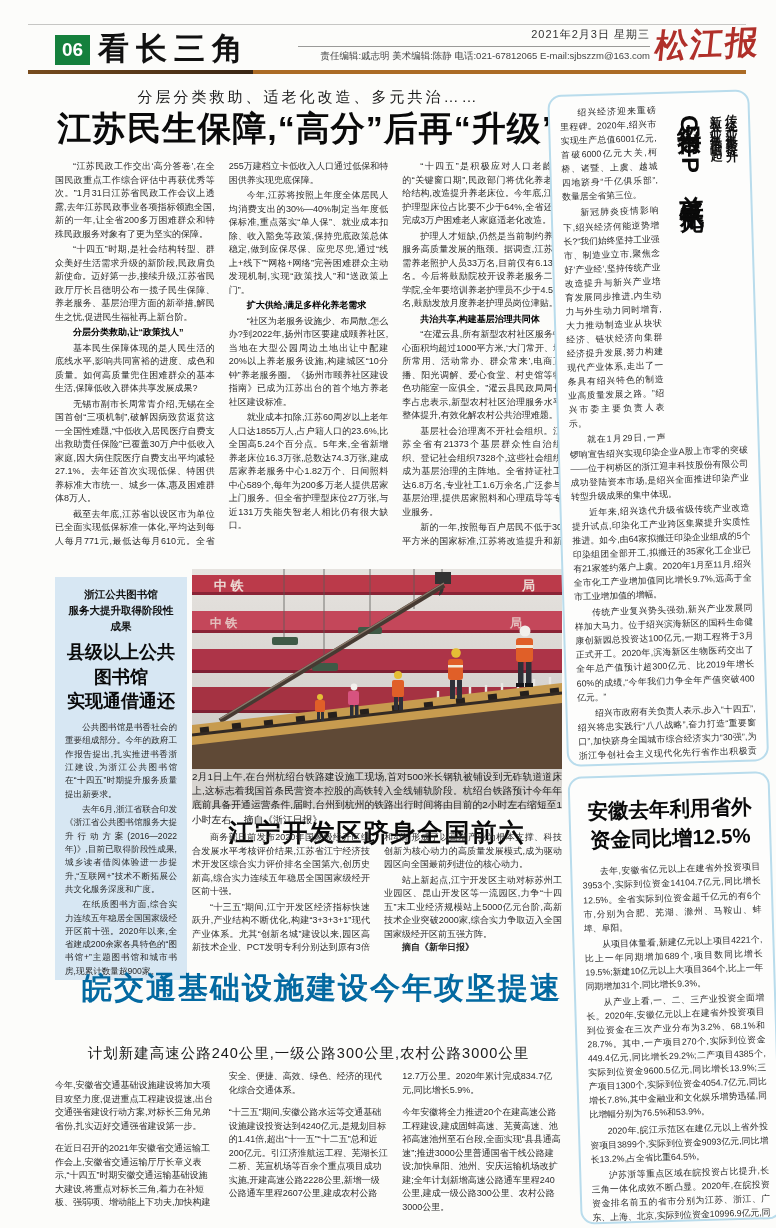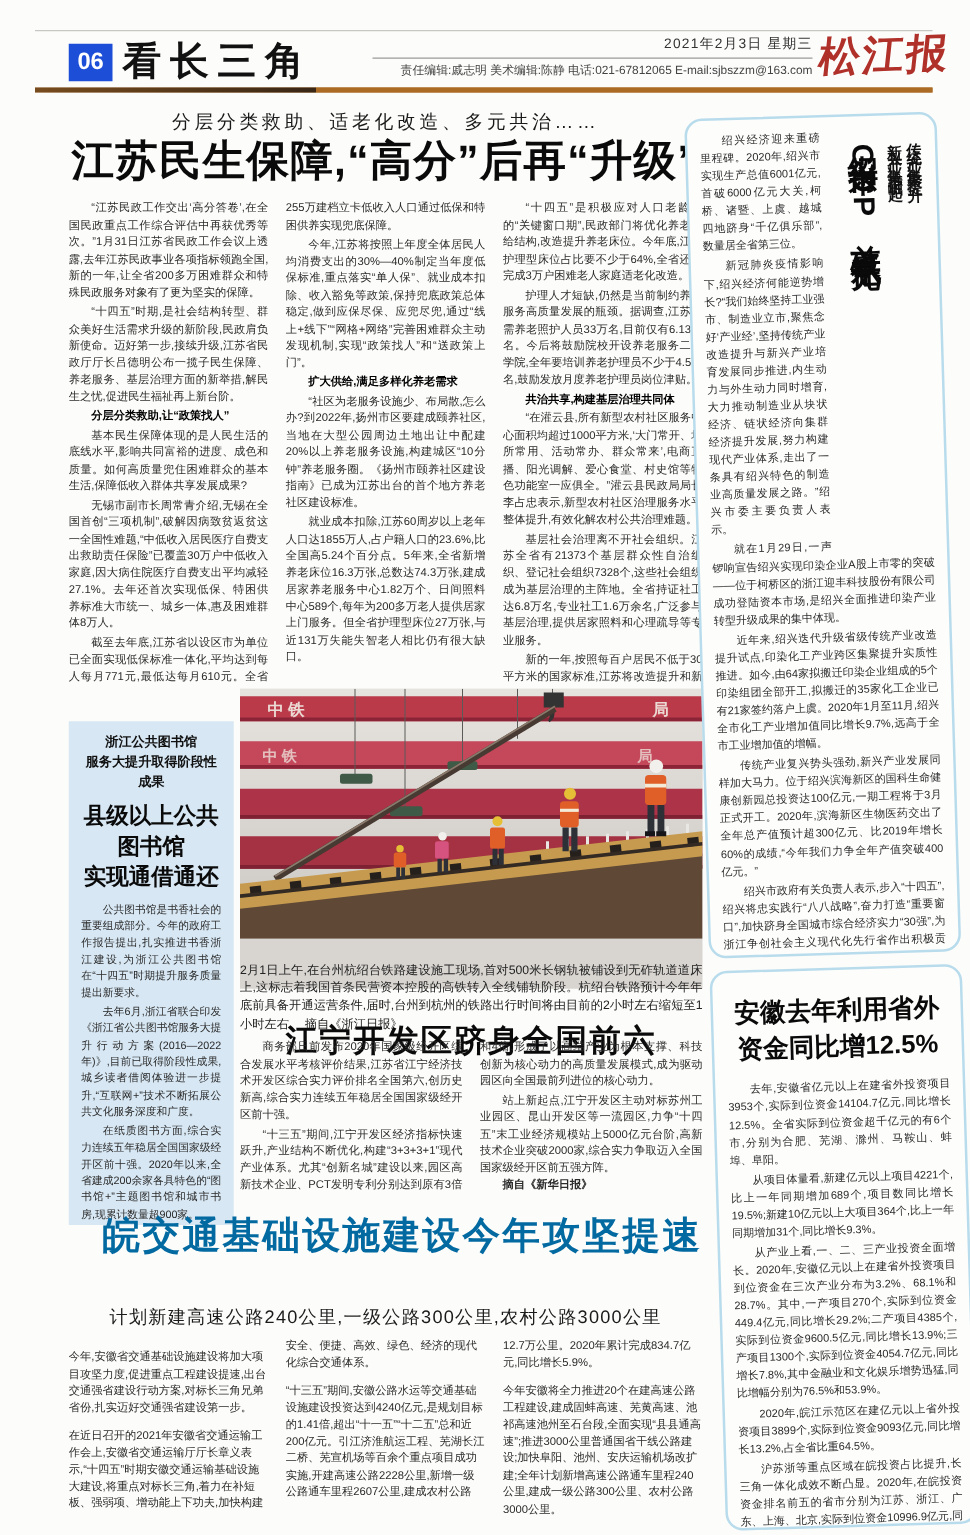--- a/index.html
+++ b/index.html
@@ -2,21 +2,21 @@
 <html><head>
 <meta charset="utf-8">
 <style>
   html,body{margin:0;padding:0;background:#e9e8e5;}
   *{box-sizing:border-box;}
   .page{position:relative;width:776px;height:1228px;margin:0 auto;background:#fcfcfa;
         font-family:"Liberation Sans",sans-serif;color:#2b2b2b;overflow:hidden;}
   .abs{position:absolute;}
   
   .topline{left:28px;top:24px;width:718px;height:1px;background:#c6c6c4;}
-  .pagenum{left:55px;top:35px;width:35px;height:30px;background:#1d4ed8;color:#fff;
+  .pagenum{left:55px;top:35px;width:35px;height:30px;background:#15803d;color:#fff;
            font-size:19px;font-weight:bold;display:flex;align-items:center;justify-content:center;}
   .secttitle{left:98px;top:28px;font-size:31px;font-weight:900;letter-spacing:7px;color:#111;}
   .meta{left:298px;top:27px;width:352px;text-align:right;}
   .meta .date{font-size:11px;color:#333;letter-spacing:1px;}
   .meta .sep{height:1px;background:#9a9a98;margin:4px 0 3px;}
   .meta .credits{font-size:9.5px;color:#444;}
   .masthead{left:655px;top:22px;width:112px;font-family:"Liberation Serif",serif;
             font-size:33px;font-weight:bold;color:#b0302a;transform:rotate(-2deg) skewX(-8deg);
             letter-spacing:2px;white-space:nowrap;}
   .brownrule{left:28px;top:70px;width:718px;height:4px;
@@ -32,21 +32,21 @@
   .cols3 p{font-size:9px;line-height:1.5;}
   .colsub{font-size:12.5px;font-weight:bold;text-align:center;text-indent:0;margin:7px 0 5px;color:#000;}
   .src{font-weight:bold;text-align:right;text-indent:0;font-size:9px;margin-top:2px;}
   
   .bluebox{left:55px;top:577px;width:132px;height:403px;background:#d7e7f3;padding:10px 10px 6px;overflow:hidden;}
   .bluebox .kicker{font-size:10.5px;font-weight:bold;text-align:center;line-height:1.5;white-space:pre-line;color:#111;}
   .bluebox .head{font-size:18px;font-weight:900;text-align:center;line-height:1.35;white-space:pre-line;
                  margin:6px 0 8px;color:#0a0a0a;}
   .bluebox p{font-size:8.6px;line-height:1.55;}
   
-  .photo{left:192px;top:551px;width:370px;height:240px;background:#d8d5d1;}
+  .photo{left:192px;top:569px;width:370px;height:240px;background:#d8d5d1;}
   .caption{left:192px;top:770px;width:370px;font-size:9.8px;line-height:1.45;text-align:justify;color:#222;}
   .caption .capsrc{font-weight:normal;margin-top:35px;}
   
   .jn-headline{left:192px;top:816px;width:370px;text-align:center;font-size:25px;font-weight:900;
                letter-spacing:2px;color:#0a0a0a;white-space:nowrap;}
   .cols2{left:192px;top:831px;width:370px;height:140px;column-count:2;column-gap:14px;overflow:hidden;}
   .cols2 p{font-size:9px;line-height:1.5;}
   
   .wan-headline{left:55px;top:968px;width:507px;text-align:right;font-size:30px;font-weight:900;
                 letter-spacing:2px;color:#0369a1;white-space:nowrap;}

